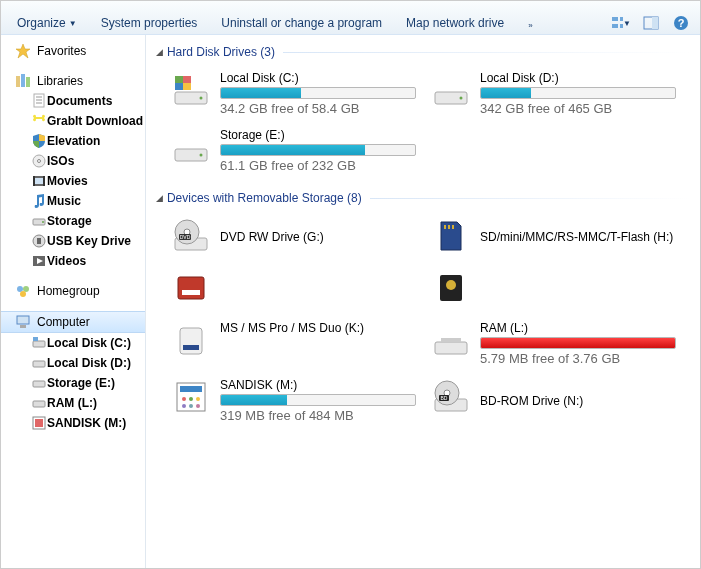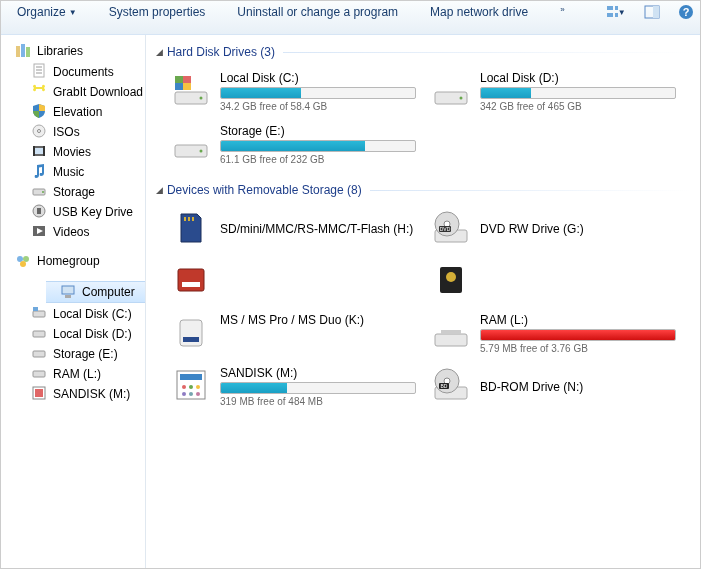--- a/index.html
+++ b/index.html
@@ -1,41 +1,41 @@
 <!DOCTYPE html>
 <html><head>
 <meta charset="utf-8">
 <style>
 * { box-sizing: border-box; margin: 0; padding: 0; }
 body { font-family: "Segoe UI", Tahoma, sans-serif; font-size: 12px; background: #fff; color: #000; width: 701px; height: 569px; overflow: hidden; border: 1px solid #ccc; }
-.toolbar { background: linear-gradient(#fafdfe, #e8f0f7); border-bottom: 1px solid #d6e5f5; height: 34px; display: flex; align-items: flex-start; padding: 0 8px; gap: 16px; }
+.toolbar { background: linear-gradient(#fafdfe, #e8f0f7); border-bottom: 1px solid #d6e5f5; height: 34px; display: flex; align-items: flex-end; padding: 0 8px; gap: 8px; }
 .toolbar-btn { padding: 4px 8px; color: #1a3e6e; cursor: default; display: flex; align-items: center; gap: 3px; white-space: nowrap; }
 .toolbar-sep { flex: 1; }
 .chevron-s { font-size: 8px; color: #1a3e6e; }
 .main { display: flex; height: calc(100% - 34px); }
 .sidebar { width: 145px; border-right: 1px solid #e0e8f0; padding: 6px 0; overflow: hidden; }
 .tree-group { margin-bottom: 10px; }
 .tree-header { display: flex; align-items: center; padding: 2px 6px 2px 14px; gap: 6px; cursor: default; }
-.tree-header.computer { background: linear-gradient(#e8f3ff, #cde6ff); border-top:1px solid #bcd8f5; border-bottom:1px solid #bcd8f5;margin-left:45px; }
-.tree-item { display: flex; align-items: flex-end; padding: 2px 4px 2px 30px; gap: 6px; cursor: default; white-space: nowrap; overflow: hidden; }
+.tree-header.computer { background: linear-gradient(#e8f3ff, #cde6ff); border-top:1px solid #bcd8f5; border-bottom:1px solid #bcd8f5; }
+.tree-item { display: flex; align-items: center; padding: 2px 4px 2px 30px; cursor: default; white-space: nowrap; overflow: hidden; font-weight: bold; }
 .ico { width: 16px; height: 16px; display: inline-flex; align-items: center; justify-content: center; flex-shrink: 0; }
 .content { flex: 1; overflow: auto; padding: 4px 10px 4px 4px; }
 .group-hdr { display: flex; align-items: center; gap: 4px; color: #1e3e8a; padding: 6px 0 4px 6px; }
 .group-hdr .arrow { font-size: 9px; color: #555; }
 .group-hdr .line { flex:1; height:1px; background: linear-gradient(to right,#d8e6f7,#fff); margin-left:4px; }
 .drive-grid { display: flex; flex-wrap: wrap; gap: 6px 10px; padding: 4px 0 10px 18px; }
 .drive { width: 250px; display: flex; gap: 8px; padding: 2px; cursor: default; }
 .drive-ico { width: 42px; height: 42px; display:flex; align-items:center; justify-content:center; flex-shrink:0; }
 .drive-info { flex: 1; display: flex; flex-direction: column; gap: 2px; padding-top: 2px; }
 .drive-name { color: #000; }
 .drive-bar { height: 12px; border: 1px solid #b8b8b8; border-radius: 2px; background: #f4f4f4; overflow:hidden; }
 .drive-fill { height: 100%; }
 .drive-fill.ok { background: linear-gradient(#2ab8d8, #1a9fc4); }
 .drive-fill.warn { background: linear-gradient(#ff4040, #d01010); }
-.drive-stat { color: #6a6a6a; font-size: 10px; }
+.drive-stat { color: #6a6a6a; font-size: 13px; }
 .icon-btn { width:22px; height:22px; display:flex; align-items:center; justify-content:center; border:1px solid transparent; border-radius:2px; }
 svg { display:block; }
 </style>
 </head>
 <body>
 
 <div class="toolbar">
   <div class="toolbar-btn">
       <span>Organize</span>
       <span class="chevron-s">▼</span>
@@ -69,20 +69,30 @@
       </svg>
     </div>
 </div>
 
 <div class="main">
   <div class="sidebar">
     <div class="tree-group">
       <div class="tree-header">
         <span class="ico">
             <svg width="16" height="16">
+              <polygon points="8,1 10,6 15,6 11,9 13,15 8,11 3,15 5,9 1,6 6,6" fill="#f5c242" stroke="#c99a1a" stroke-width="0.5"></polygon>
+            </svg>
+          </span>
+        <span>Favorites</span>
+      </div>
+    </div>
+    <div class="tree-group">
+      <div class="tree-header">
+        <span class="ico">
+            <svg width="16" height="16">
               <rect x="1" y="3" width="4" height="11" fill="#e6c87d"></rect>
               <rect x="6" y="1" width="4" height="13" fill="#7db4e6"></rect>
               <rect x="11" y="4" width="4" height="10" fill="#a0d080"></rect>
             </svg>
           </span>
         <span>Libraries</span>
       </div>
       <div class="tree-item">
           <span class="ico">
             <svg width="16" height="16">
@@ -295,42 +305,42 @@
 
     <div class="group-hdr">
         <span class="arrow">◢</span>
         <span>Devices with Removable Storage (8)</span>
         <span class="line"></span>
       </div>
     <div class="drive-grid">
       <div class="drive">
         <div class="drive-ico">
             <svg width="40" height="40">
+              <rect x="4" y="22" width="32" height="12" rx="2" fill="#e8e8e8" stroke="#aaa"></rect>
+              <circle cx="16" cy="16" r="12" fill="#ddd" stroke="#999"></circle>
+              <circle cx="16" cy="16" r="3" fill="#fff" stroke="#888"></circle>
+              <rect x="8" y="18" width="12" height="6" rx="1" fill="#333"></rect>
+              <text x="14" y="23" fill="#fff" font-size="5" text-anchor="middle">DVD</text>
+            </svg>
+          </div>
+        <div class="drive-info" style="justify-content:center">
+            <span class="drive-name">DVD RW Drive (G:)</span>
+          </div>
+      </div>
+      <div class="drive">
+        <div class="drive-ico">
+            <svg width="40" height="40">
               <path d="M10,6 L26,6 L30,10 L30,34 L10,34 Z" fill="#2a4b8d" stroke="#1a2f5a"></path>
               <rect x="13" y="9" width="2" height="4" fill="#d4af37"></rect>
               <rect x="17" y="9" width="2" height="4" fill="#d4af37"></rect>
               <rect x="21" y="9" width="2" height="4" fill="#d4af37"></rect>
             </svg>
           </div>
         <div class="drive-info" style="justify-content:center">
             <span class="drive-name">SD/mini/MMC/RS-MMC/T-Flash (H:)</span>
-          </div>
-      </div>
-      <div class="drive">
-        <div class="drive-ico">
-            <svg width="40" height="40">
-              <rect x="4" y="22" width="32" height="12" rx="2" fill="#e8e8e8" stroke="#aaa"></rect>
-              <circle cx="16" cy="16" r="12" fill="#ddd" stroke="#999"></circle>
-              <circle cx="16" cy="16" r="3" fill="#fff" stroke="#888"></circle>
-              <rect x="8" y="18" width="12" height="6" rx="1" fill="#333"></rect>
-              <text x="14" y="23" fill="#fff" font-size="5" text-anchor="middle">DVD</text>
-            </svg>
-          </div>
-        <div class="drive-info" style="justify-content:center">
-            <span class="drive-name">DVD RW Drive (G:)</span>
           </div>
       </div>
       <div class="drive">
         <div class="drive-ico">
             <svg width="40" height="40">
               <rect x="7" y="9" width="26" height="22" rx="2" fill="#c0392b" stroke="#7a2018"></rect>
               <rect x="11" y="22" width="18" height="5" fill="#fff"></rect>
             </svg>
           </div>
       </div>

